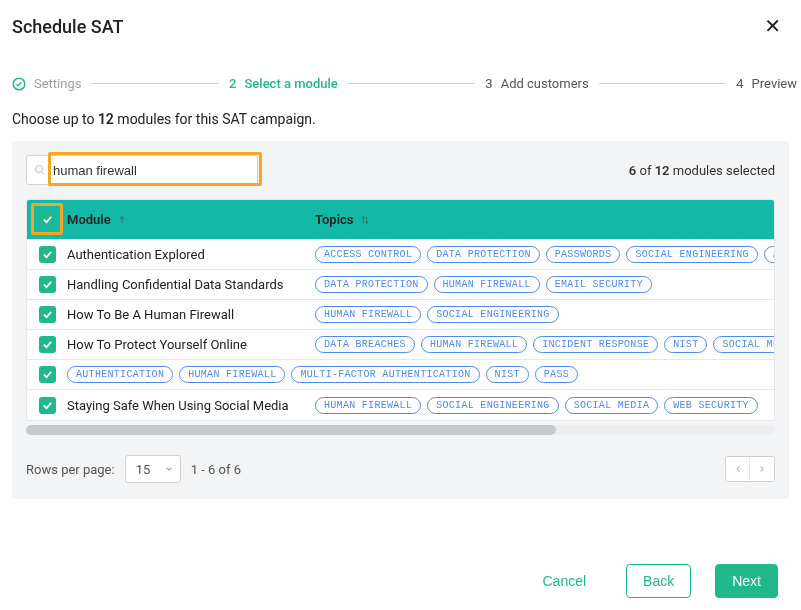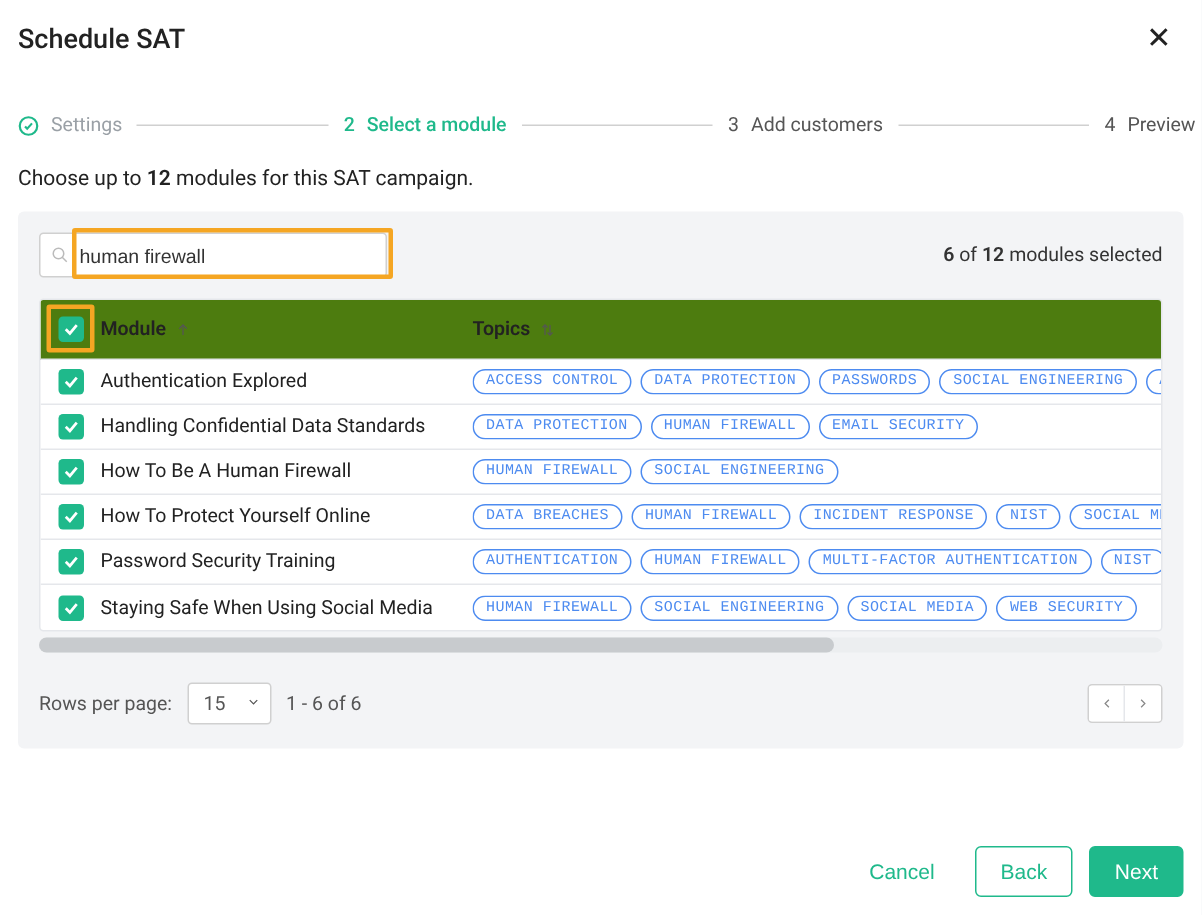--- a/index.html
+++ b/index.html
@@ -129,21 +129,21 @@
     border-radius: 3px;
     overflow: hidden;
   }
   .thead, .trow {
     display: flex;
     align-items: center;
     border-bottom: 1px solid #e5e7eb;
   }
   .thead {
     height: 40px;
-    background: #4d7c0f;
+    background: #14b8a6;
     font-weight: 600;
     font-size: 13px;
     position: relative;
   }
   .trow {
     min-height: 30px;
     padding: 3px 0;
     font-size: 13px;
   }
   .trow:last-child { border-bottom: none; }
@@ -275,24 +275,24 @@
     justify-content: center;
     color: #888;
   }
   .pager button:last-child { border-right: none; }
   .pager svg { width:10px; height:10px; }
 
   
   .modal-footer {
     position: absolute;
     bottom: 12px;
-    right: 12px;
+    right: 23px;
     display: flex;
     align-items: flex-end;
-    gap: 11px;
+    gap: 24px;
   }
   .btn {
     height: 34px;
     padding: 0 16px;
     font-size: 14px;
     border-radius: 4px;
     cursor: pointer;
     font-weight: 500;
   }
   .btn-cancel {
@@ -469,21 +469,20 @@
           </div>
         </div>
         <div class="trow">
           <div class="col-check">
             <div class="chk">
               <svg viewBox="0 0 24 24" fill="none" stroke="#fff" stroke-width="4">
                 <polyline points="4 12 10 18 20 6"></polyline>
               </svg>
             </div>
           </div>
-          <div class="col-module">Password Security Training</div>
           <div class="col-topics tag-clip">
             <span class="tag">AUTHENTICATION</span>
             <span class="tag">HUMAN FIREWALL</span>
             <span class="tag">MULTI-FACTOR AUTHENTICATION</span>
             <span class="tag">NIST</span>
             <span class="tag">PASS</span>
           </div>
         </div>
         <div class="trow">
           <div class="col-check">

